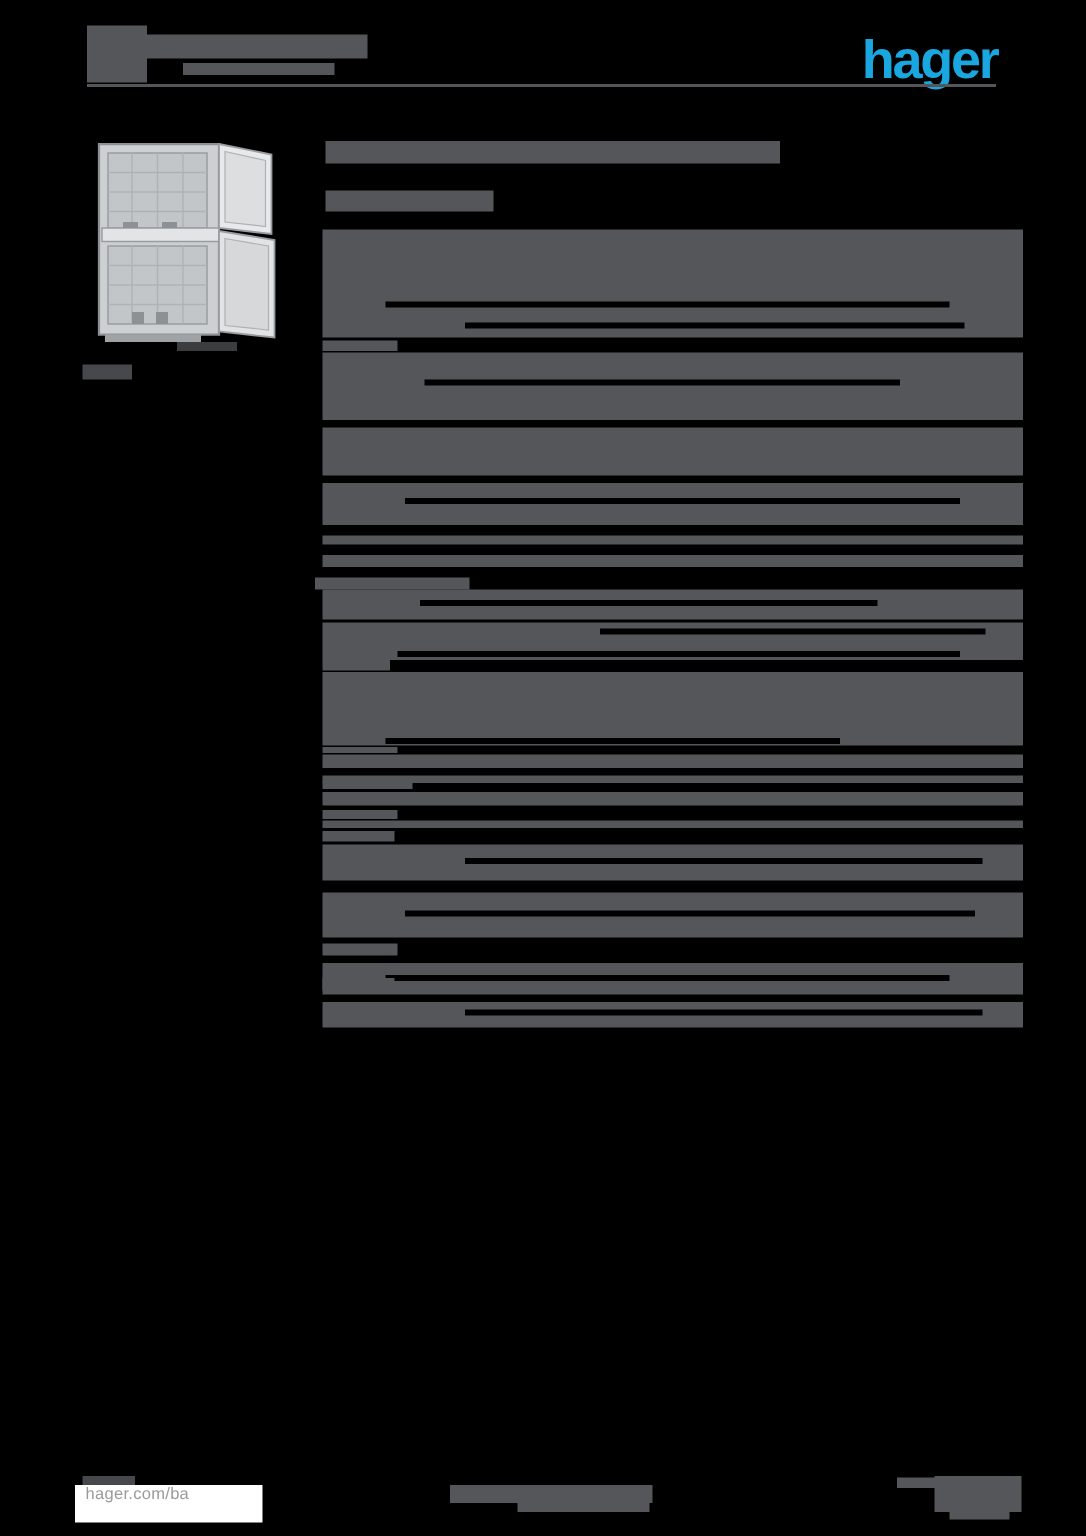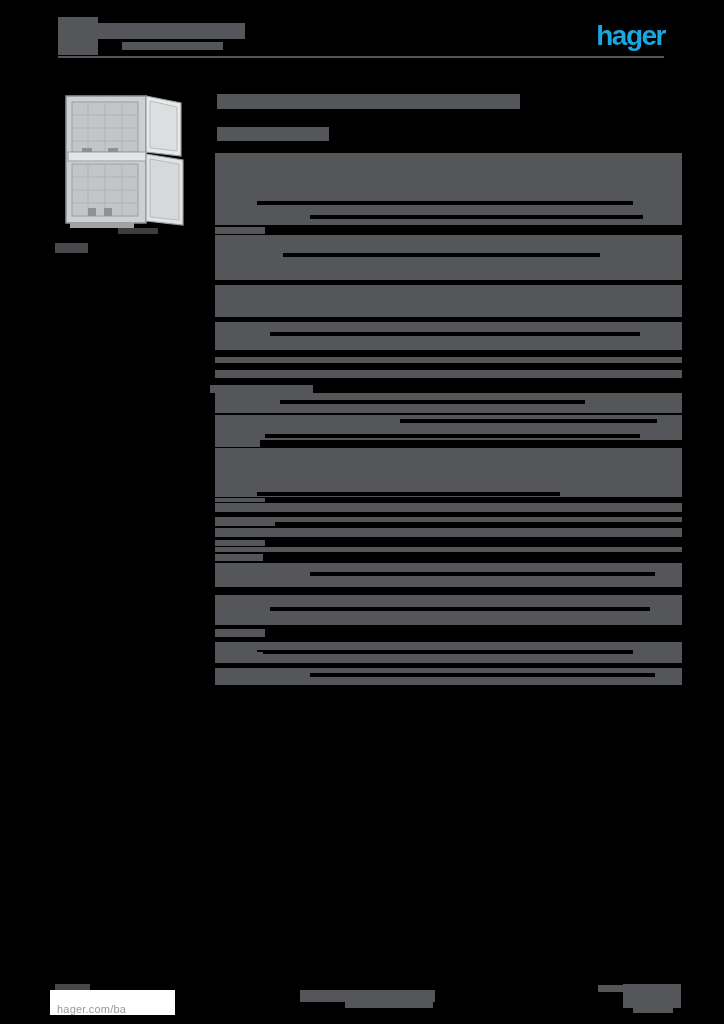--- a/index.html
+++ b/index.html
@@ -1,25 +1,25 @@
 <!DOCTYPE html>
 <html><head>
 <meta charset="utf-8">
 <style>
   html,body{margin:0;padding:0;background:#000;}
   #page{position:relative;width:724px;height:1024px;background:#000;overflow:hidden;
         font-family:"Liberation Sans", sans-serif;}
   .bar{position:absolute;background:#54565a;}
   .bar .cut{position:absolute;background:#000;}
   #logo{position:absolute;top:22px;right:59px;color:#1AA7E0;font-weight:800;
-        font-size:28px;letter-spacing:-1.5px;line-height:1;}
+        font-size:36px;letter-spacing:-1.5px;line-height:1;}
   #header-rule{position:absolute;left:58px;top:56px;width:606px;height:2px;background:#54565a;}
   #product-img{position:absolute;left:58px;top:92px;width:130px;height:145px;}
   #footer-box{position:absolute;left:50px;top:990px;width:125px;height:25px;background:#fff;
-              display:flex;align-items:flex-end;}
+              display:flex;align-items:flex-start;}
   #footer-url{color:#9a9a9a;font-size:11px;padding-left:7px;letter-spacing:0.2px;}
 </style>
 </head>
 <body>
 
 <div id="page">
 
   <div>
     <div id="header-redacted">
         <div class="bar" style="left: 58px; top: 17px; width: 40px; height: 38px;"></div>

